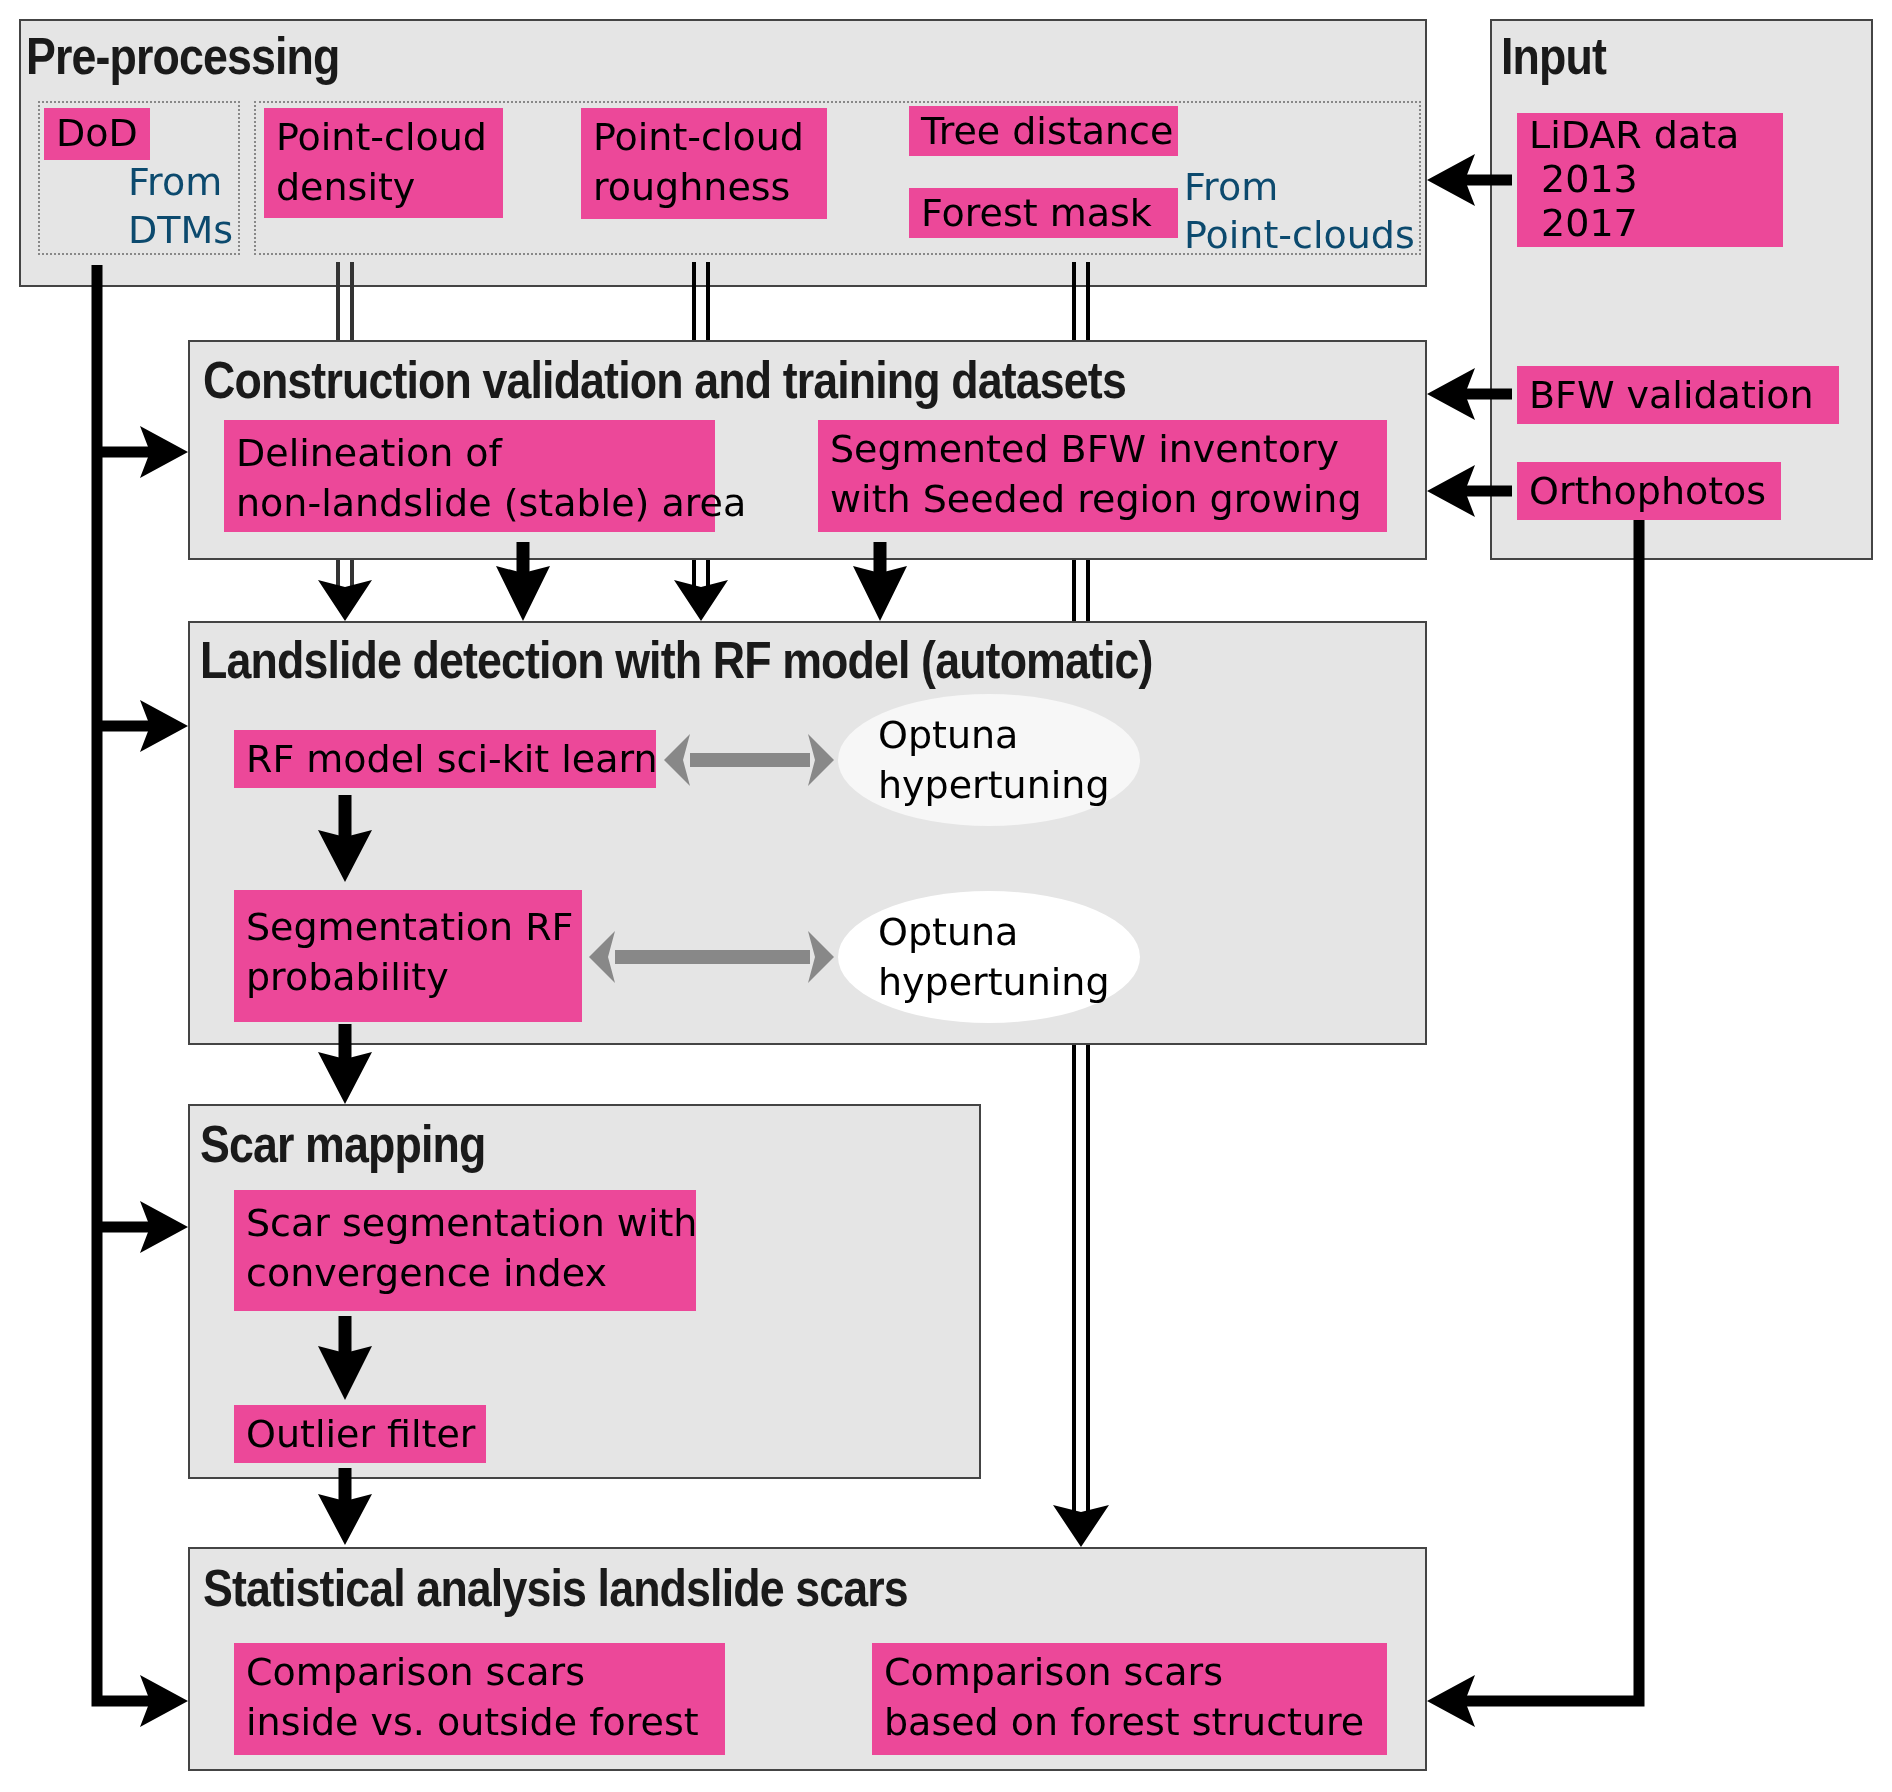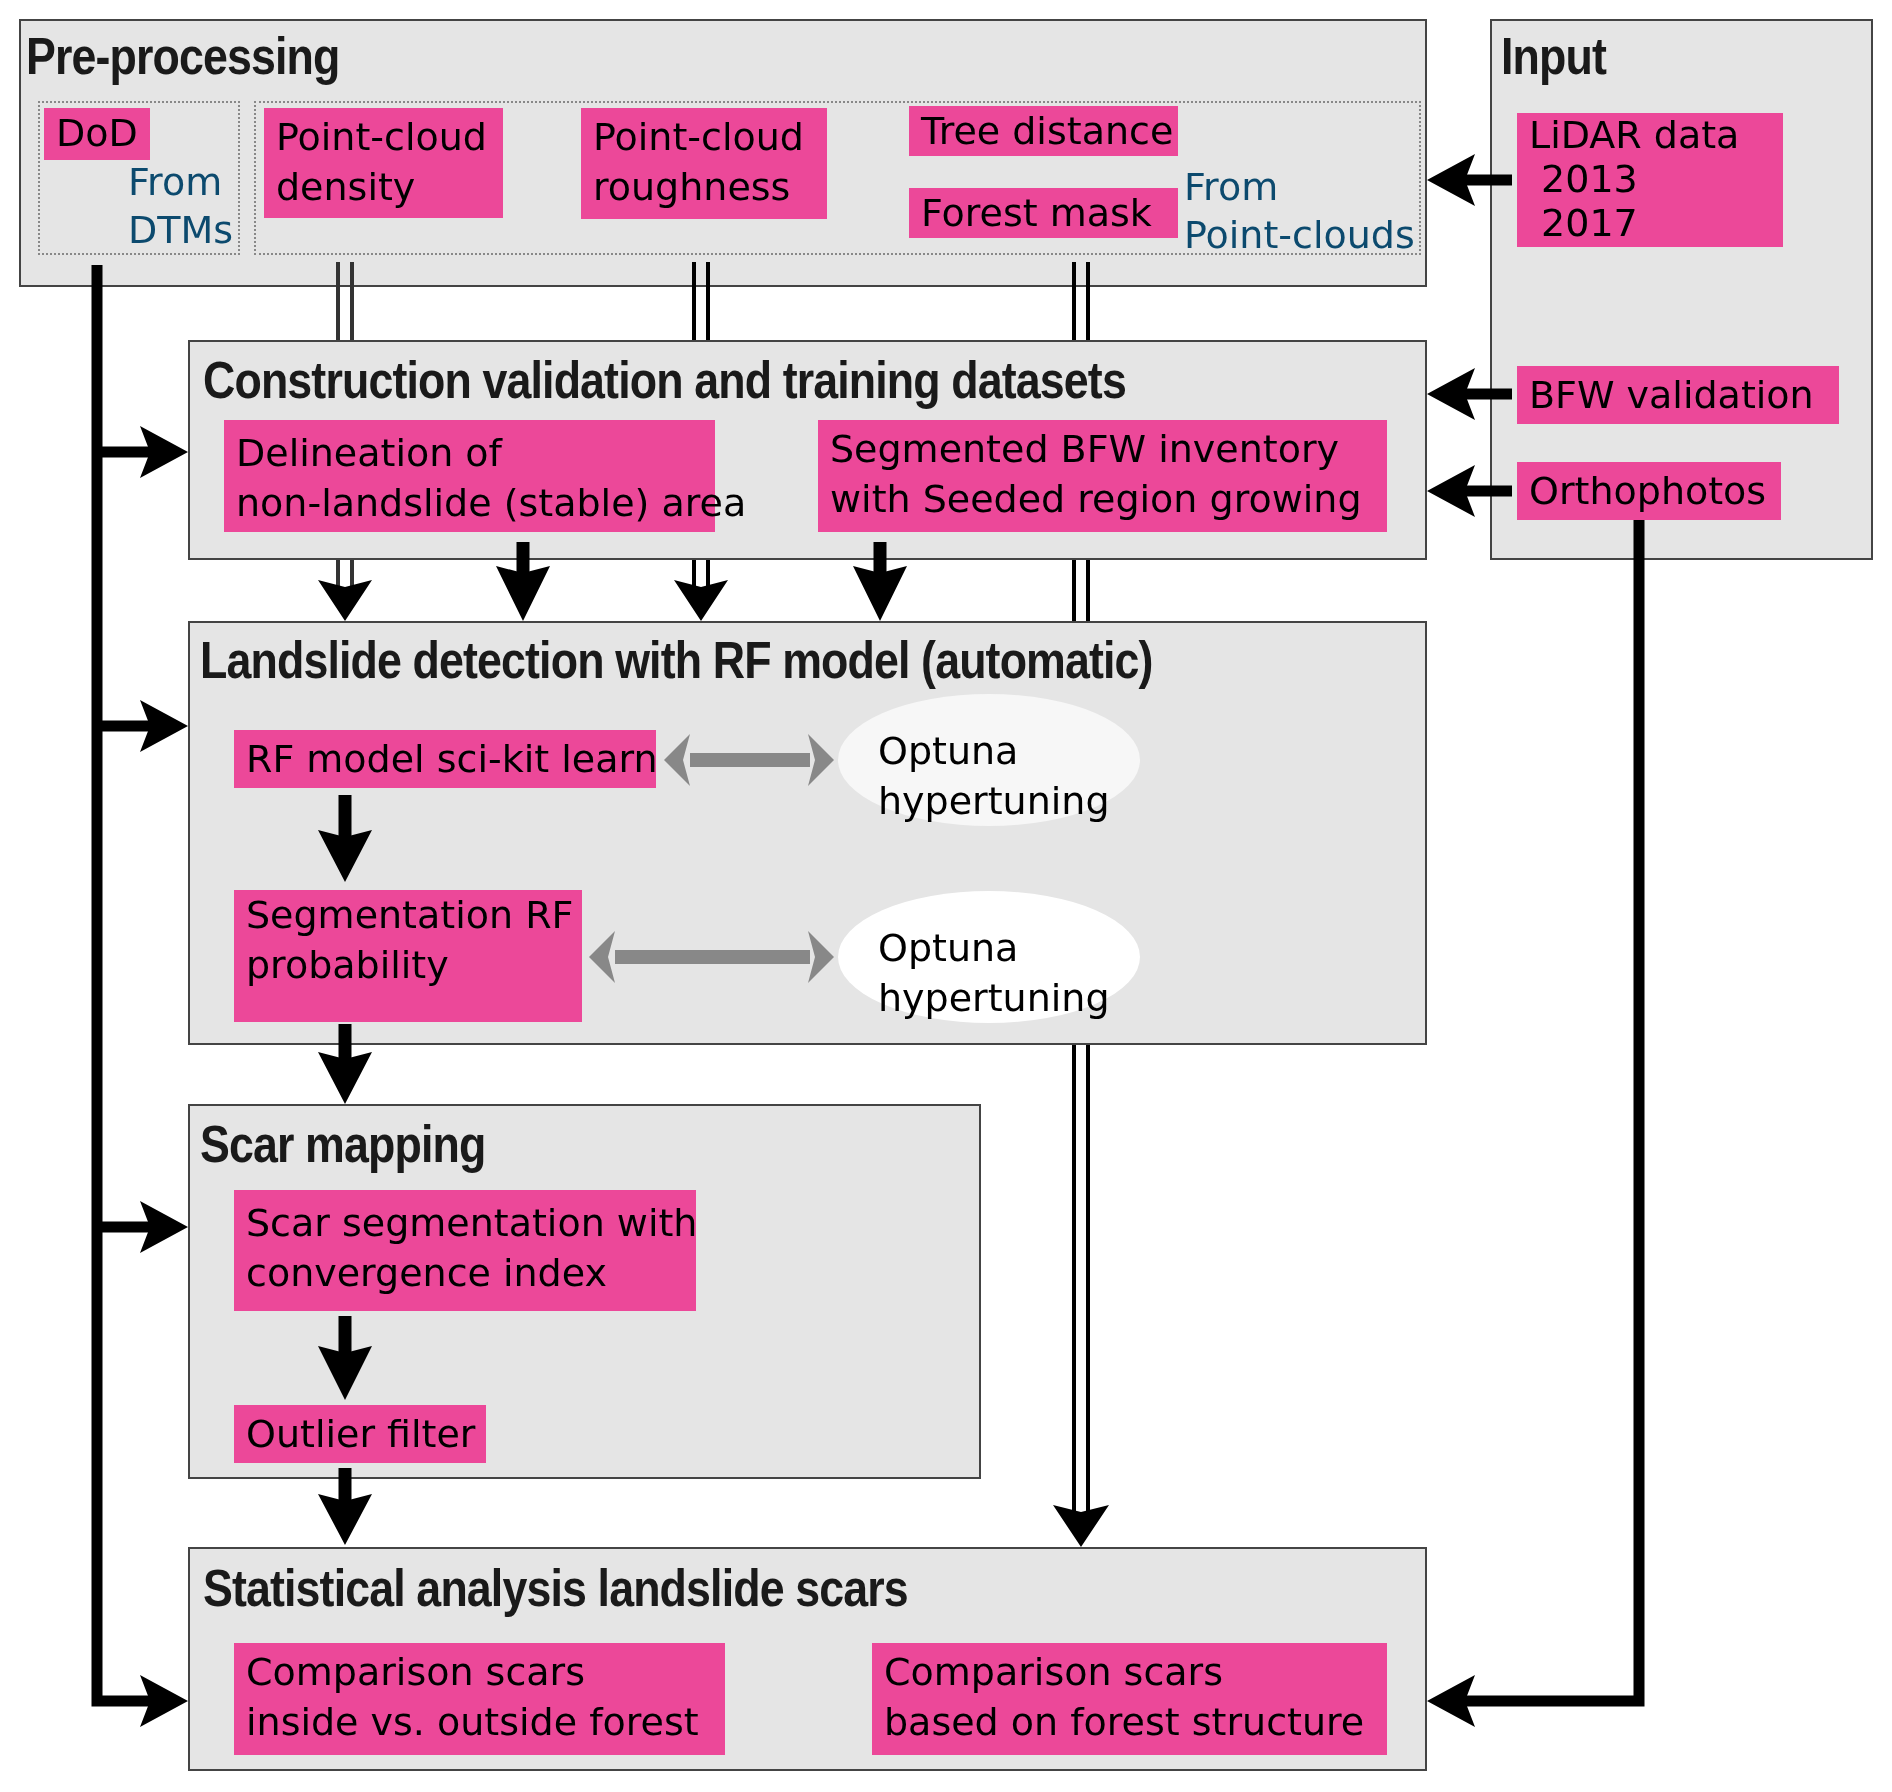--- a/index.html
+++ b/index.html
@@ -2,21 +2,21 @@
 <html><head>
 <meta charset="utf-8">
 <style>
   html, body { margin:0; padding:0; background:#ffffff; }
   body { width:1892px; height:1792px; position:relative; overflow:hidden; font-family:"DejaVu Sans", sans-serif; color:#000; }
   .box { position:absolute; background:#e5e5e5; border:2px solid #444; box-sizing:border-box; }
   .title { position:absolute; font-family:"Liberation Sans", sans-serif; font-weight:bold; color:#1a1a1a; font-size:52px; letter-spacing:-1px; white-space:nowrap; transform-origin:left top; transform:scaleX(0.86); line-height:1; }
   .label { position:absolute; background:#ec4899; font-size:38px; line-height:50px; padding:0 12px; box-sizing:border-box; white-space:pre; }
   .dotted { position:absolute; border:2px dotted #888; box-sizing:border-box; }
   .note { position:absolute; color:#0c4a6e; font-size:38px; line-height:48px; white-space:pre; }
-  .ellipse { position:absolute; border-radius:50%; display:flex; align-items:flex-end; }
+  .ellipse { position:absolute; border-radius:50%; display:flex; align-items:center; }
   .ellipse span { font-size:38px; line-height:50px; white-space:pre; padding-left:40px; }
   svg.lines { position:absolute; left:0; top:0; }
 </style>
 </head>
 <body>
 
 <div class="box" style="left:19px;top:19px;width:1408px;height:268px;"></div>
 <div class="box" style="left:1490px;top:19px;width:383px;height:541px;"></div>
 <div class="box" style="left:188px;top:340px;width:1239px;height:220px;"></div>
 <div class="box" style="left:188px;top:621px;width:1239px;height:424px;"></div>
@@ -152,21 +152,21 @@
 <div class="label" style="left:1517px;top:462px;width:264px;height:58px;line-height:58px;">Orthophotos</div>
 
 <div class="title" style="left:203px;top:354px;">Construction validation and training datasets</div>
 <div class="label" style="left:224px;top:420px;width:491px;height:112px;padding-top:8px;">Delineation of
 non-landslide (stable) area</div>
 <div class="label" style="left:818px;top:420px;width:569px;height:112px;padding-top:4px;">Segmented BFW inventory
 with Seeded region growing</div>
 
 <div class="title" style="left:200px;top:634px;">Landslide detection with RF model (automatic)</div>
 <div class="label" style="left:234px;top:730px;width:422px;height:58px;line-height:58px;">RF model sci-kit learn</div>
-<div class="label" style="left:234px;top:890px;width:348px;height:132px;">Segmentation RF
+<div class="label" style="left:234px;top:890px;width:348px;height:132px;padding-top:12px;">Segmentation RF
 probability</div>
 <div class="ellipse" style="left:838px;top:694px;width:302px;height:132px;background:#f7f7f7;">
   <span>Optuna
 hypertuning</span>
 </div>
 <div class="ellipse" style="left:838px;top:891px;width:302px;height:132px;background:#ffffff;">
   <span>Optuna
 hypertuning</span>
 </div>
 

